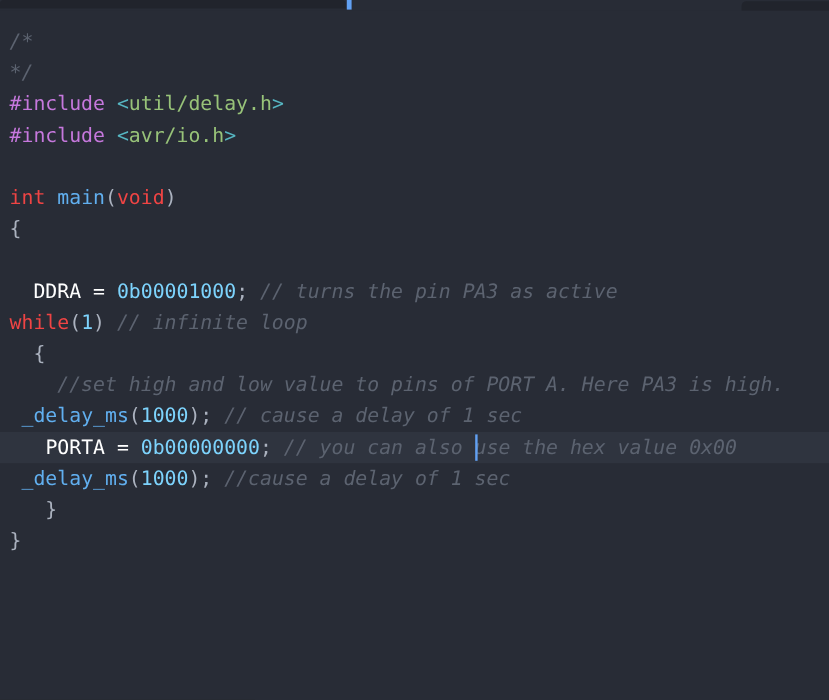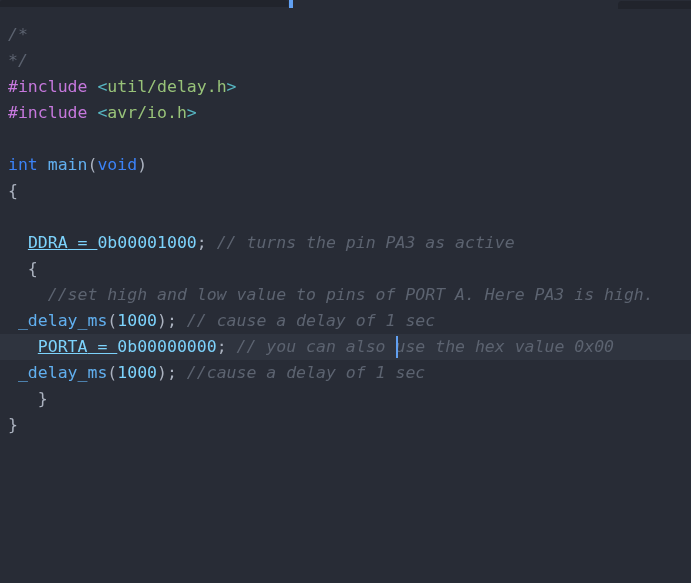--- a/index.html
+++ b/index.html
@@ -76,23 +76,23 @@
 
   .line.active {
     background: #2f343f;
   }
 
   
   .cmt       { color: #5c6370; font-style: italic; }
   .pre       { color: #c678dd; }
   .angle     { color: #56b6c2; }
   .inc-path  { color: #98c379; }
-  .kw        { color: #3b82f6; }
+  .kw        { color: #ef4444; }
   .fn        { color: #61afef; }
-  .ident     { color: #7dd3fc; text-decoration: underline; }
+  .ident     { color: #ffffff; }
   .num       { color: #7dd3fc; }
   .punc      { color: #abb2bf; }
   .brace     { color: #abb2bf; }
 
   
   .caret {
     position: absolute;
     top: 2px;
     left: 396px;
     width: 2px;
@@ -125,20 +125,21 @@
     <div class="line">&nbsp;</div>
 
     <div class="line"><span class="kw">int</span><span> </span><span class="fn">main</span><span class="punc">(</span><span class="kw">void</span><span class="punc">)</span></div>
 
     <div class="line"><span class="brace">{</span></div>
 
     <div class="line">&nbsp;</div>
 
     <div class="line"><span>  </span><span class="ident">DDRA</span><span class="ident"> = </span><span class="num">0b00001000</span><span class="punc">;</span><span class="cmt"> // turns the pin PA3 as active</span></div>
 
+    <div class="line"><span class="kw">while</span><span class="punc">(</span><span class="num">1</span><span class="punc">)</span><span class="cmt"> // infinite loop</span></div>
 
     <div class="line"><span class="brace">  {</span></div>
 
     <div class="line"><span class="cmt">    //set high and low value to pins of PORT A. Here PA3 is high.</span></div>
 
 
     <div class="line"><span> </span><span class="fn">_delay_ms</span><span class="punc">(</span><span class="num">1000</span><span class="punc">)</span><span class="punc">;</span><span class="cmt"> // cause a delay of 1 sec</span></div>
 
 
     <div class="line active"><span>   </span><span class="ident">PORTA</span><span class="ident"> = </span><span class="num">0b00000000</span><span class="punc">;</span><span class="cmt"> // you can also </span><span class="cmt">use the hex value 0x00</span><span class="caret"></span></div>

